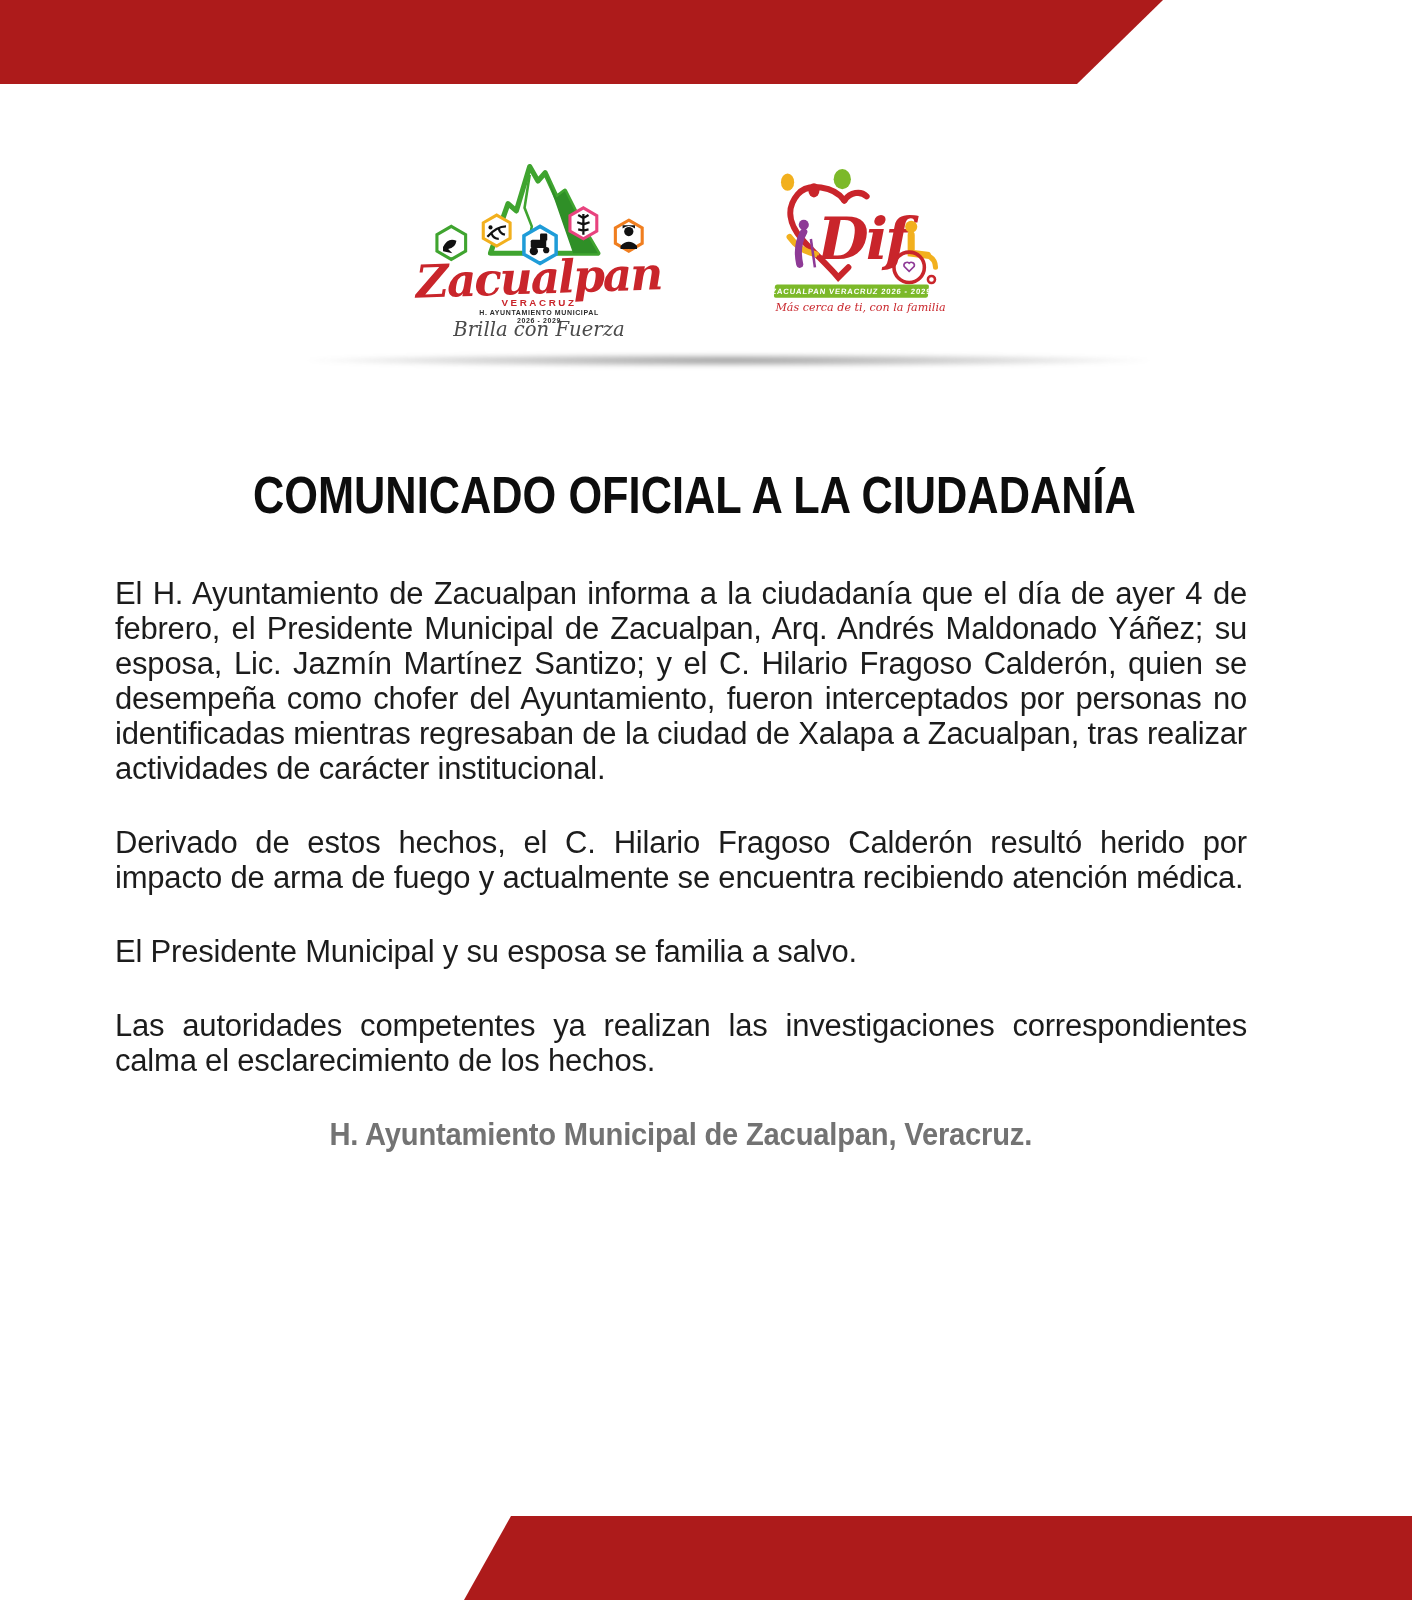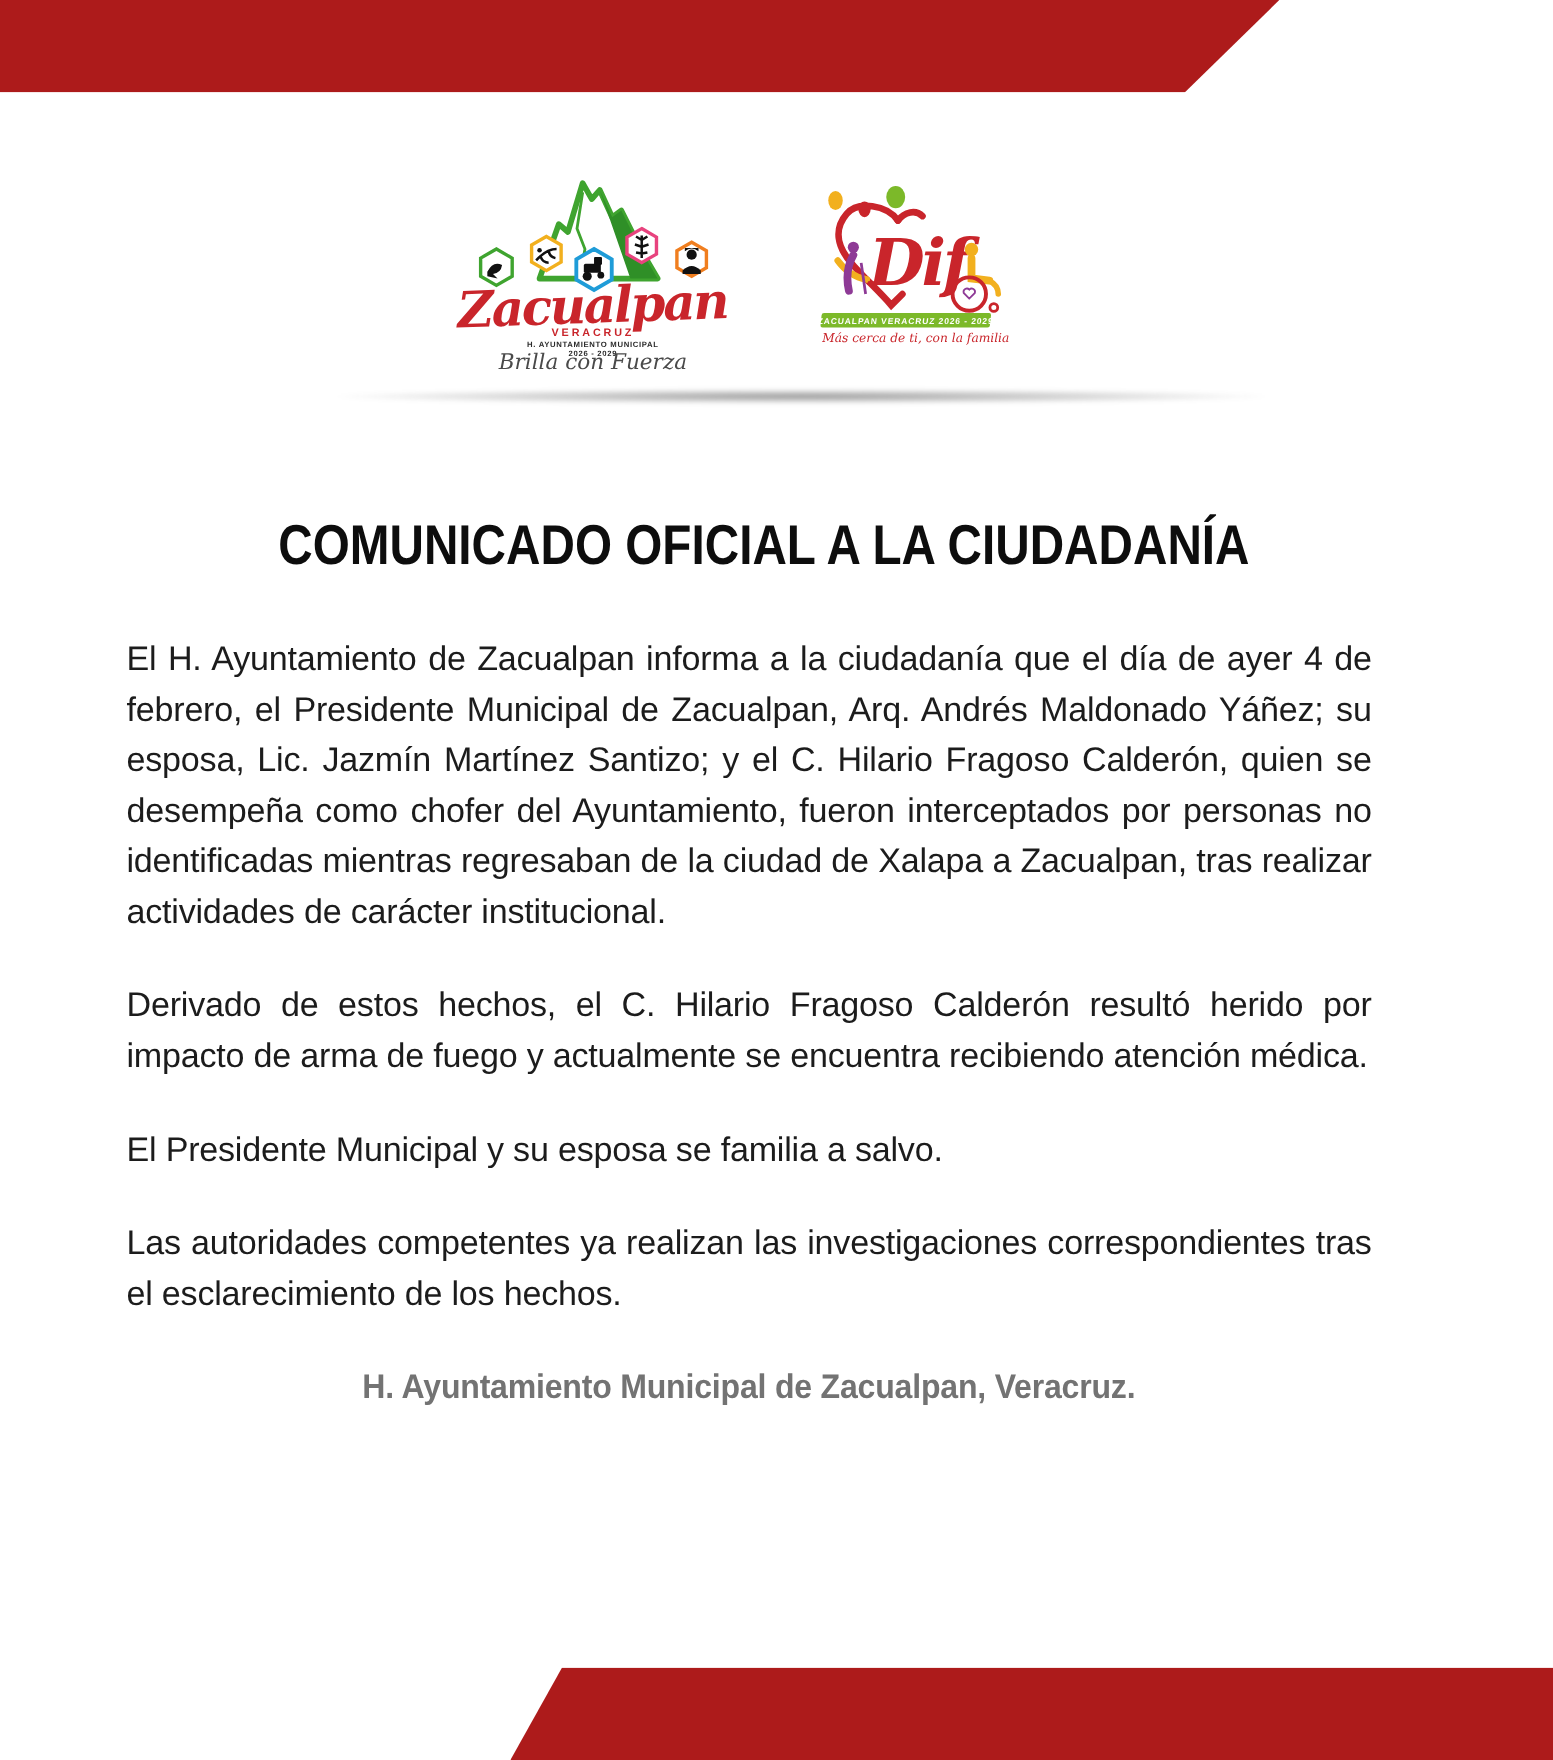--- a/index.html
+++ b/index.html
@@ -13,34 +13,34 @@
   .band{position:absolute;left:0;width:1412px;height:84px;background:#AD1B1B;}
   .band-top{top:0;clip-path:polygon(0 0,1163px 0,1077px 84px,0 84px);}
   .band-bottom{top:1516px;clip-path:polygon(511px 0,1412px 0,1412px 84px,464px 84px);}
   .header-shadow{
     position:absolute;top:352px;left:168px;width:1078px;height:20px;
     background:radial-gradient(ellipse 55% 48% at 52% 42%, rgba(55,55,55,.5), rgba(55,55,55,0) 72%);
     filter:blur(2px);
   }
   .logo{position:absolute;}
   .logo-zacualpan{left:410px;top:154px;}
-  .logo-dif{left:728px;top:166px;}
+  .logo-dif{left:756px;top:166px;}
   .doc-title{
     position:absolute;top:466px;left:0;width:1388px;
     text-align:center;color:#0d0d0d;
   }
   .doc-title span{
     display:inline-block;
     font-size:51px;font-weight:bold;letter-spacing:0;
     transform:scaleX(.85);transform-origin:50% 50%;
     white-space:nowrap;
   }
   .content{
     position:absolute;left:115px;top:576px;width:1132px;
-    font-size:31px;line-height:46px;letter-spacing:-.2px;
+    font-size:31px;line-height:35px;letter-spacing:-.2px;
     color:#1c1c1c;text-align:justify;
   }
   .content p{margin:0 0 39px 0;}
   .signature{
     text-align:center;font-weight:bold;margin-top:26px;font-size:31px;color:#737373;
   }
   .signature span{display:inline-block;transform:scaleX(.94);white-space:nowrap;}
   svg text{font-family:"Liberation Sans", sans-serif;}
   svg .script{font-family:"DejaVu Serif", serif;font-style:italic;}
 </style>
@@ -126,19 +126,19 @@
   </div>
 
   <h1 class="doc-title" style="margin:0;">
     <span>COMUNICADO OFICIAL A LA CIUDADANÍA</span>
   </h1>
 
   <div class="content">
     <p>El H. Ayuntamiento de Zacualpan informa a la ciudadanía que el día de ayer 4 de febrero, el Presidente Municipal de Zacualpan, Arq. Andrés Maldonado Yáñez; su esposa, Lic. Jazmín Martínez Santizo; y el C. Hilario Fragoso Calderón, quien se desempeña como chofer del Ayuntamiento, fueron interceptados por personas no identificadas mientras regresaban de la ciudad de Xalapa a Zacualpan, tras realizar actividades de carácter institucional.</p>
     <p>Derivado de estos hechos, el C. Hilario Fragoso Calderón resultó herido por impacto de arma de fuego y actualmente se encuentra recibiendo atención médica.</p>
     <p>El Presidente Municipal y su esposa se familia a salvo.</p>
-    <p>Las autoridades competentes ya realizan las investigaciones correspondientes tras el esclarecimiento de los hechos.</p>
+    <p>Las autoridades competentes ya realizan las investigaciones correspondientes calma el esclarecimiento de los hechos.</p>
     <div class="signature">
       <span>H. Ayuntamiento Municipal de Zacualpan, Veracruz.</span>
     </div>
   </div>
 
 </div>
 
 </body></html>

